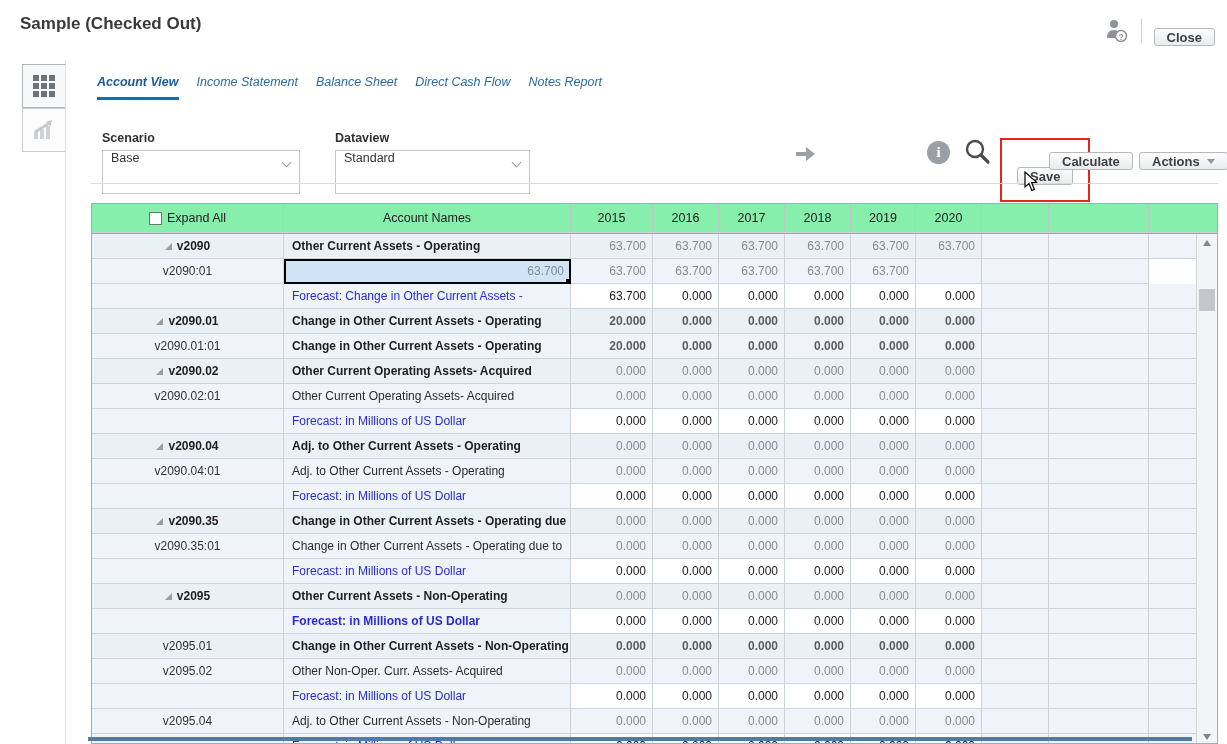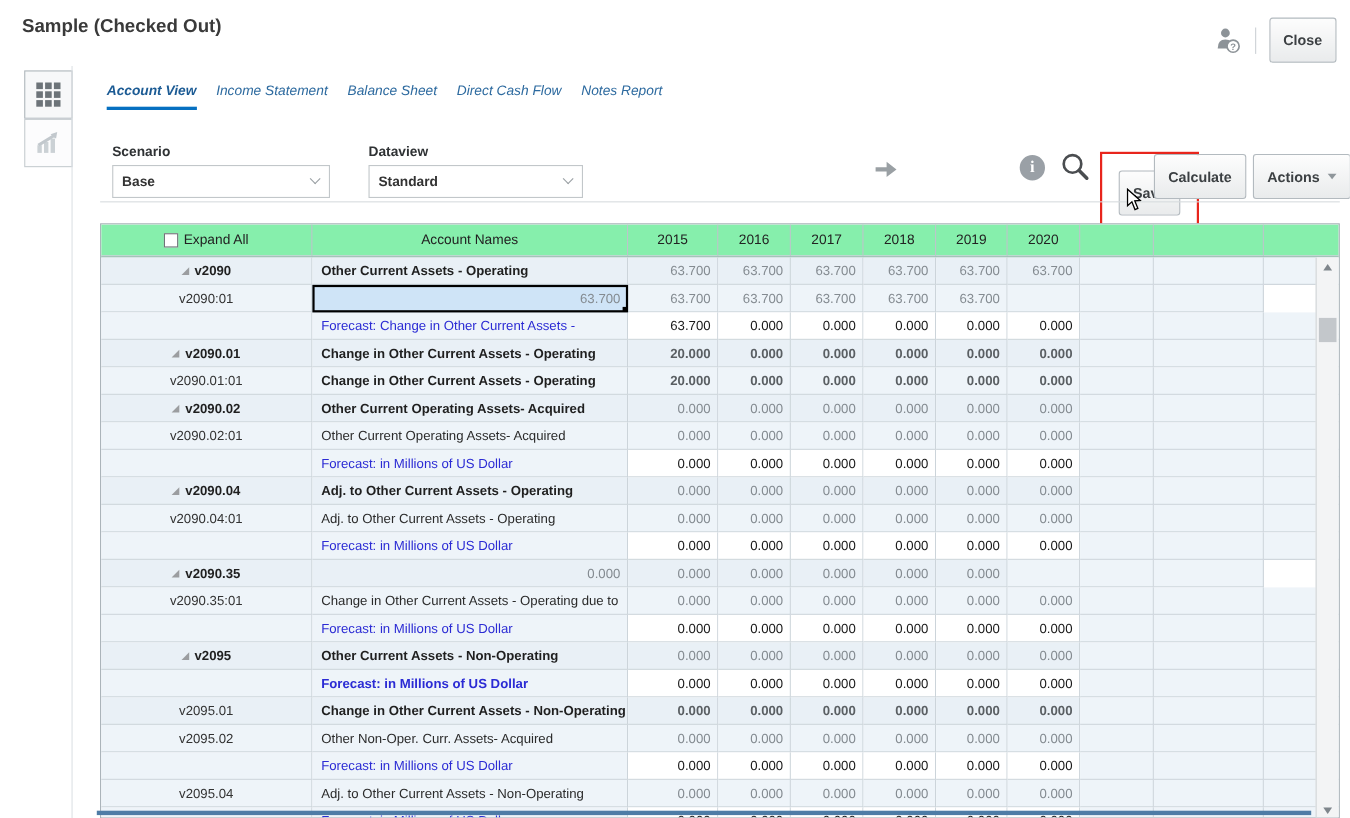--- a/index.html
+++ b/index.html
@@ -6,41 +6,41 @@
   html,body { width:1227px; height:744px; overflow:hidden; background:#fff;
     font-family:"Liberation Sans", sans-serif; }
   #stage { position:relative; width:1227px; height:744px; background:#fff; }
 
   
   .page-title { position:absolute; left:20px; top:14px; font-size:17px; font-weight:bold; color:#3a3a3a; }
   .topbar-right { position:absolute; right:12px; top:16px; display:flex; align-items:center; gap:12px; }
   .vdivider { width:1px; height:24px; background:#ccd1d5; }
   .btn { display:inline-flex; align-items:center; justify-content:center;
     background:linear-gradient(#fdfdfd,#e9ebec); border:1px solid #b3babf; border-radius:3px;
-    font-size:13px; font-weight:bold; color:#3c4043; padding:4px 12px; height:41px; cursor:default; }
+    font-size:13px; font-weight:bold; color:#3c4043; padding:4px 12px; height:18px; cursor:default;margin-top:12px; }
   .help-icon { width:24px; height:26px; position:relative; }
 
   
   .side-btn { position:absolute; left:22px; width:44px; height:44px; background:#fcfcfd;
     border:1px solid #c6ccd0; display:flex; align-items:center; justify-content:center; }
   .side-btn.active { border-color:#b0b7bc; background:#f7f8f9; }
   .grid-icon { display:grid; grid-template-columns:repeat(3,6px); grid-template-rows:repeat(3,6px); gap:2px; }
   .grid-icon span { background:#6d7479; }
   .splitter { position:absolute; left:65px; top:60px; width:1px; height:684px; background:#dde2e5; }
 
   
   .tabs { position:absolute; left:97px; top:75px; display:flex; gap:18px;font-style:italic; }
   .tab { font-size:12.5px; color:#2d6a9f; padding-bottom:8px; cursor:default; }
   .tab.active { color:#1c5b94; font-weight:bold; border-bottom:3px solid #0670c1; }
 
   
   .ctl-group { position:absolute; top:131px; }
   .ctl-label { font-size:12.5px; font-weight:bold; color:#2f3234; margin-bottom:5px; }
-  .select { position:relative; height:30px; border:1px solid #c2c7ca; background:#fff;
-    font-size:12.5px; color:#333; display:flex; align-items:center; padding:0 22px 0 8px;font-weight:bold; }
+  .select { position:relative; height:44px; border:1px solid #c2c7ca; background:#fff;
+    font-size:12.5px; color:#333; display:flex; padding:0 22px 0 8px; }
   .chev { position:absolute; right:9px; top:8px; width:7px; height:7px;
     border-right:1.5px solid #9aa0a4; border-bottom:1.5px solid #9aa0a4; transform:rotate(45deg); }
   .ctl-divider { position:absolute; left:91px; top:183px; width:1127px; height:1px; background:#d7dcdf; }
 
   .icon-btn { position:absolute; cursor:default; }
   .info-circle { width:23px; height:23px; border-radius:50%; background:#9aa0a6; color:#fff;
     font-size:15px; font-weight:bold; font-family:"Liberation Serif",serif;
     display:flex; align-items:center; justify-content:center; }
   .save-highlight { position:absolute; left:1000px; top:138px; border:2px solid #e8251c; padding:15px; }
 
@@ -365,20 +365,21 @@
           <div class="tcell cell-val bg-white v-dark">0.000</div>
           <div class="tcell bg-child"></div>
           <div class="tcell bg-child"></div>
           <div class="tcell bg-child"></div>
         </div>
         <div class="trow brow">
           <div class="tcell cell-id bg-parent">
             <span class="tri"></span>
             <span class="id-bold">v2090.35</span>
           </div>
+          <div class="tcell cell-name bg-parent n-bold">Change in Other Current Assets - Operating due</div>
           <div class="tcell cell-val bg-parent v-gray">0.000</div>
           <div class="tcell cell-val bg-parent v-gray">0.000</div>
           <div class="tcell cell-val bg-parent v-gray">0.000</div>
           <div class="tcell cell-val bg-parent v-gray">0.000</div>
           <div class="tcell cell-val bg-parent v-gray">0.000</div>
           <div class="tcell cell-val bg-parent v-gray">0.000</div>
           <div class="tcell bg-child"></div>
           <div class="tcell bg-child"></div>
           <div class="tcell bg-child"></div>
         </div>

